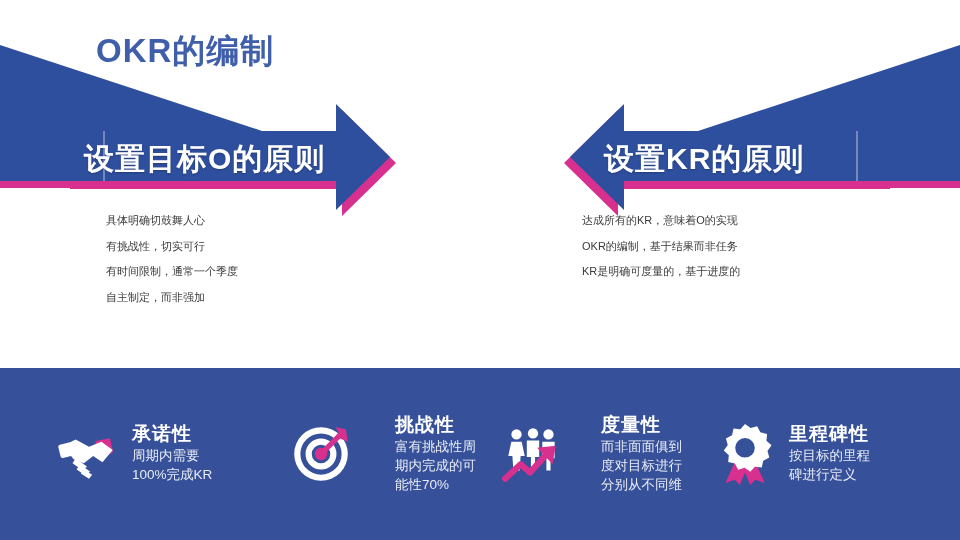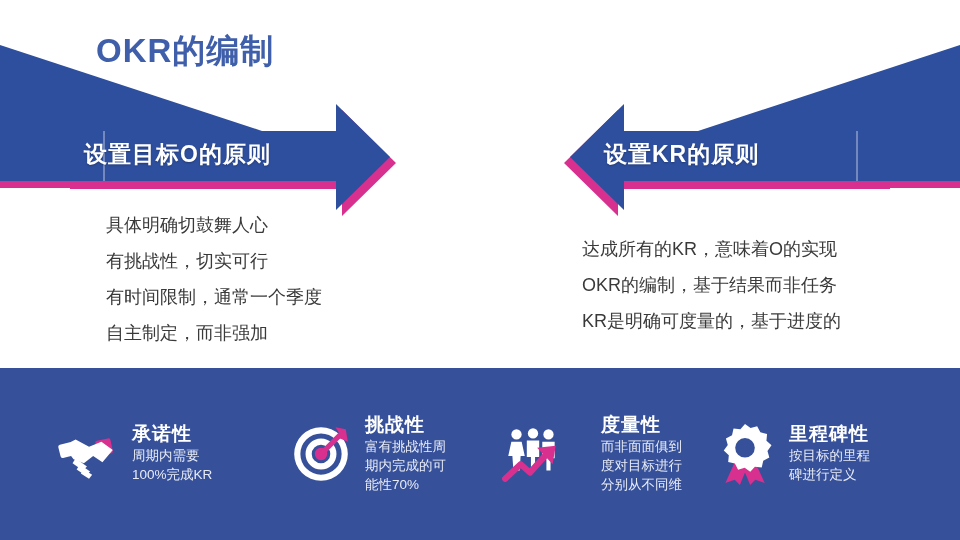--- a/index.html
+++ b/index.html
@@ -14,46 +14,46 @@
 
   
   .slide-title{
     position:absolute;left:96px;top:33px;
     font-size:33px;font-weight:bold;color:#3f5faa;
     letter-spacing:1px;line-height:1.1;white-space:nowrap;
   }
 
   
   .banner-caption{
-    position:absolute;font-size:23px;font-weight:bold;color:#ffffff;
+    position:absolute;font-size:30px;font-weight:bold;color:#ffffff;
     letter-spacing:1px;white-space:nowrap;
     text-shadow:0 1px 2px rgba(0,0,0,.25);
   }
   #caption-left{left:84px;top:139px;}
   #caption-right{left:604px;top:139px;}
 
   
   .col{position:absolute;top:212px;}
   #col-left{left:106px;}
-  #col-right{left:582px;margin-top:24px;}
+  #col-right{left:582px;}
   .col p{
-    margin:0 0 9px 0;font-size:18px;color:#3a3a3a;
+    margin:0 0 9px 0;font-size:11px;color:#3a3a3a;
     line-height:1.5;white-space:nowrap;
   }
 
   
   #footer{
     position:absolute;left:0;top:368px;width:960px;height:172px;
     background:#36509a;
   }
   .foot-item{
     position:absolute;top:0;height:172px;display:flex;align-items:center;
   }
   #foot-0{left:55px;}
-  #foot-1{left:288px;}
+  #foot-1{left:288px;gap:30px;}
   #foot-2{left:500px;gap:24px;}
   #foot-3{left:712px;}
 
   .foot-icon{
     width:66px;height:66px;flex:0 0 66px;margin-right:11px;
     display:flex;align-items:center;justify-content:center;
   }
   .foot-text{display:block;}
   .foot-title{
     font-size:19px;font-weight:bold;color:#ffffff;letter-spacing:1px;

